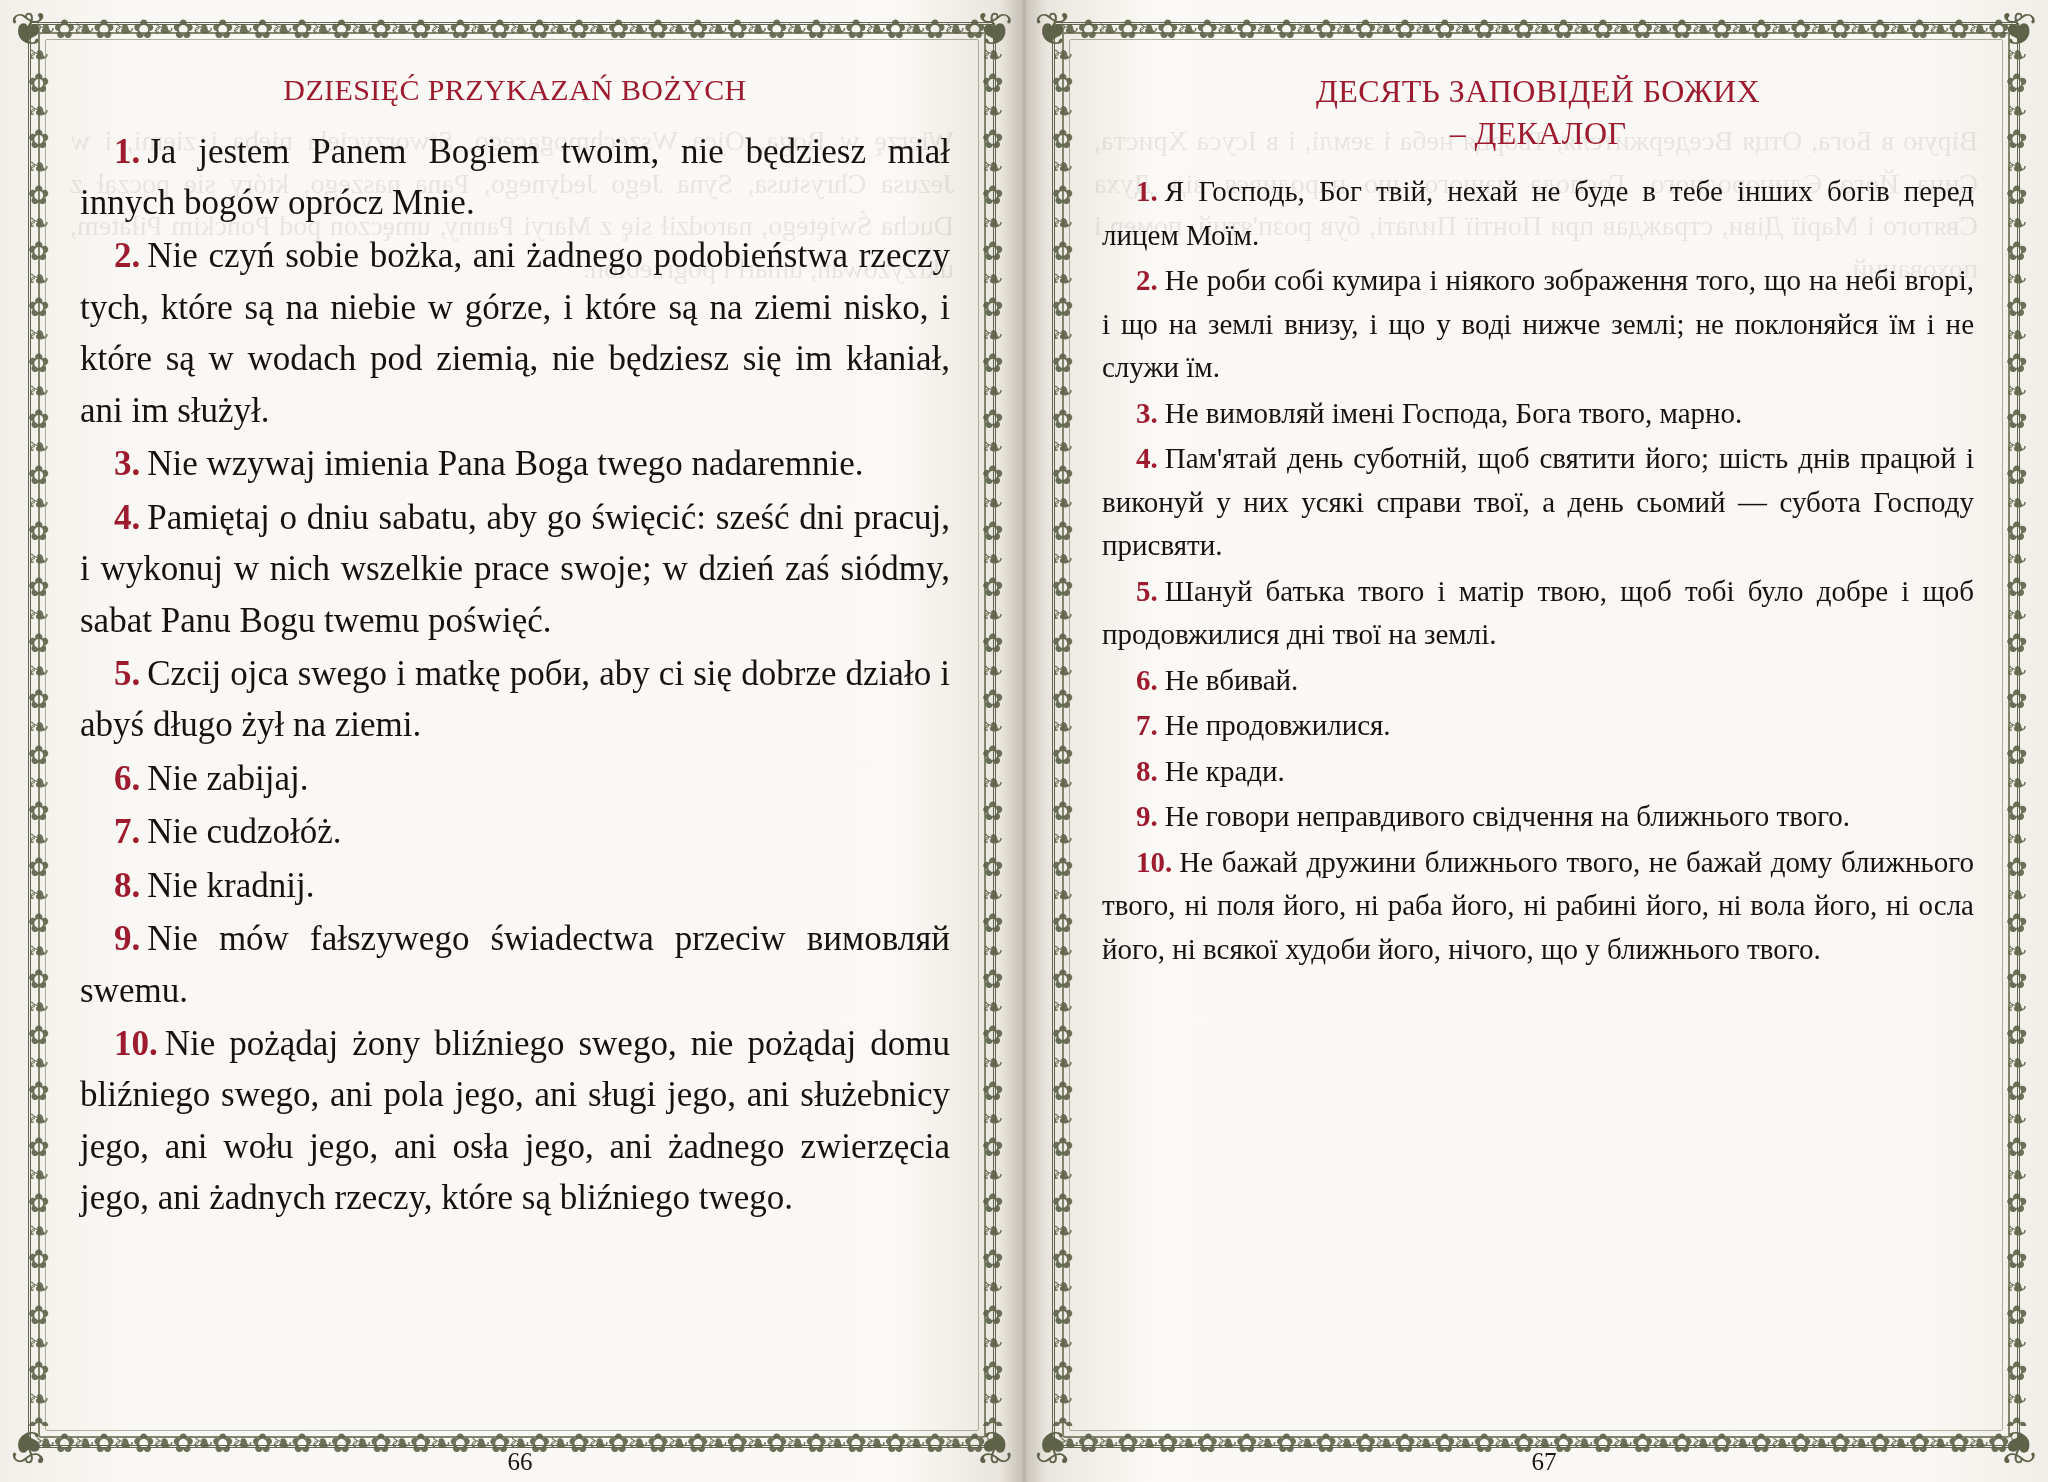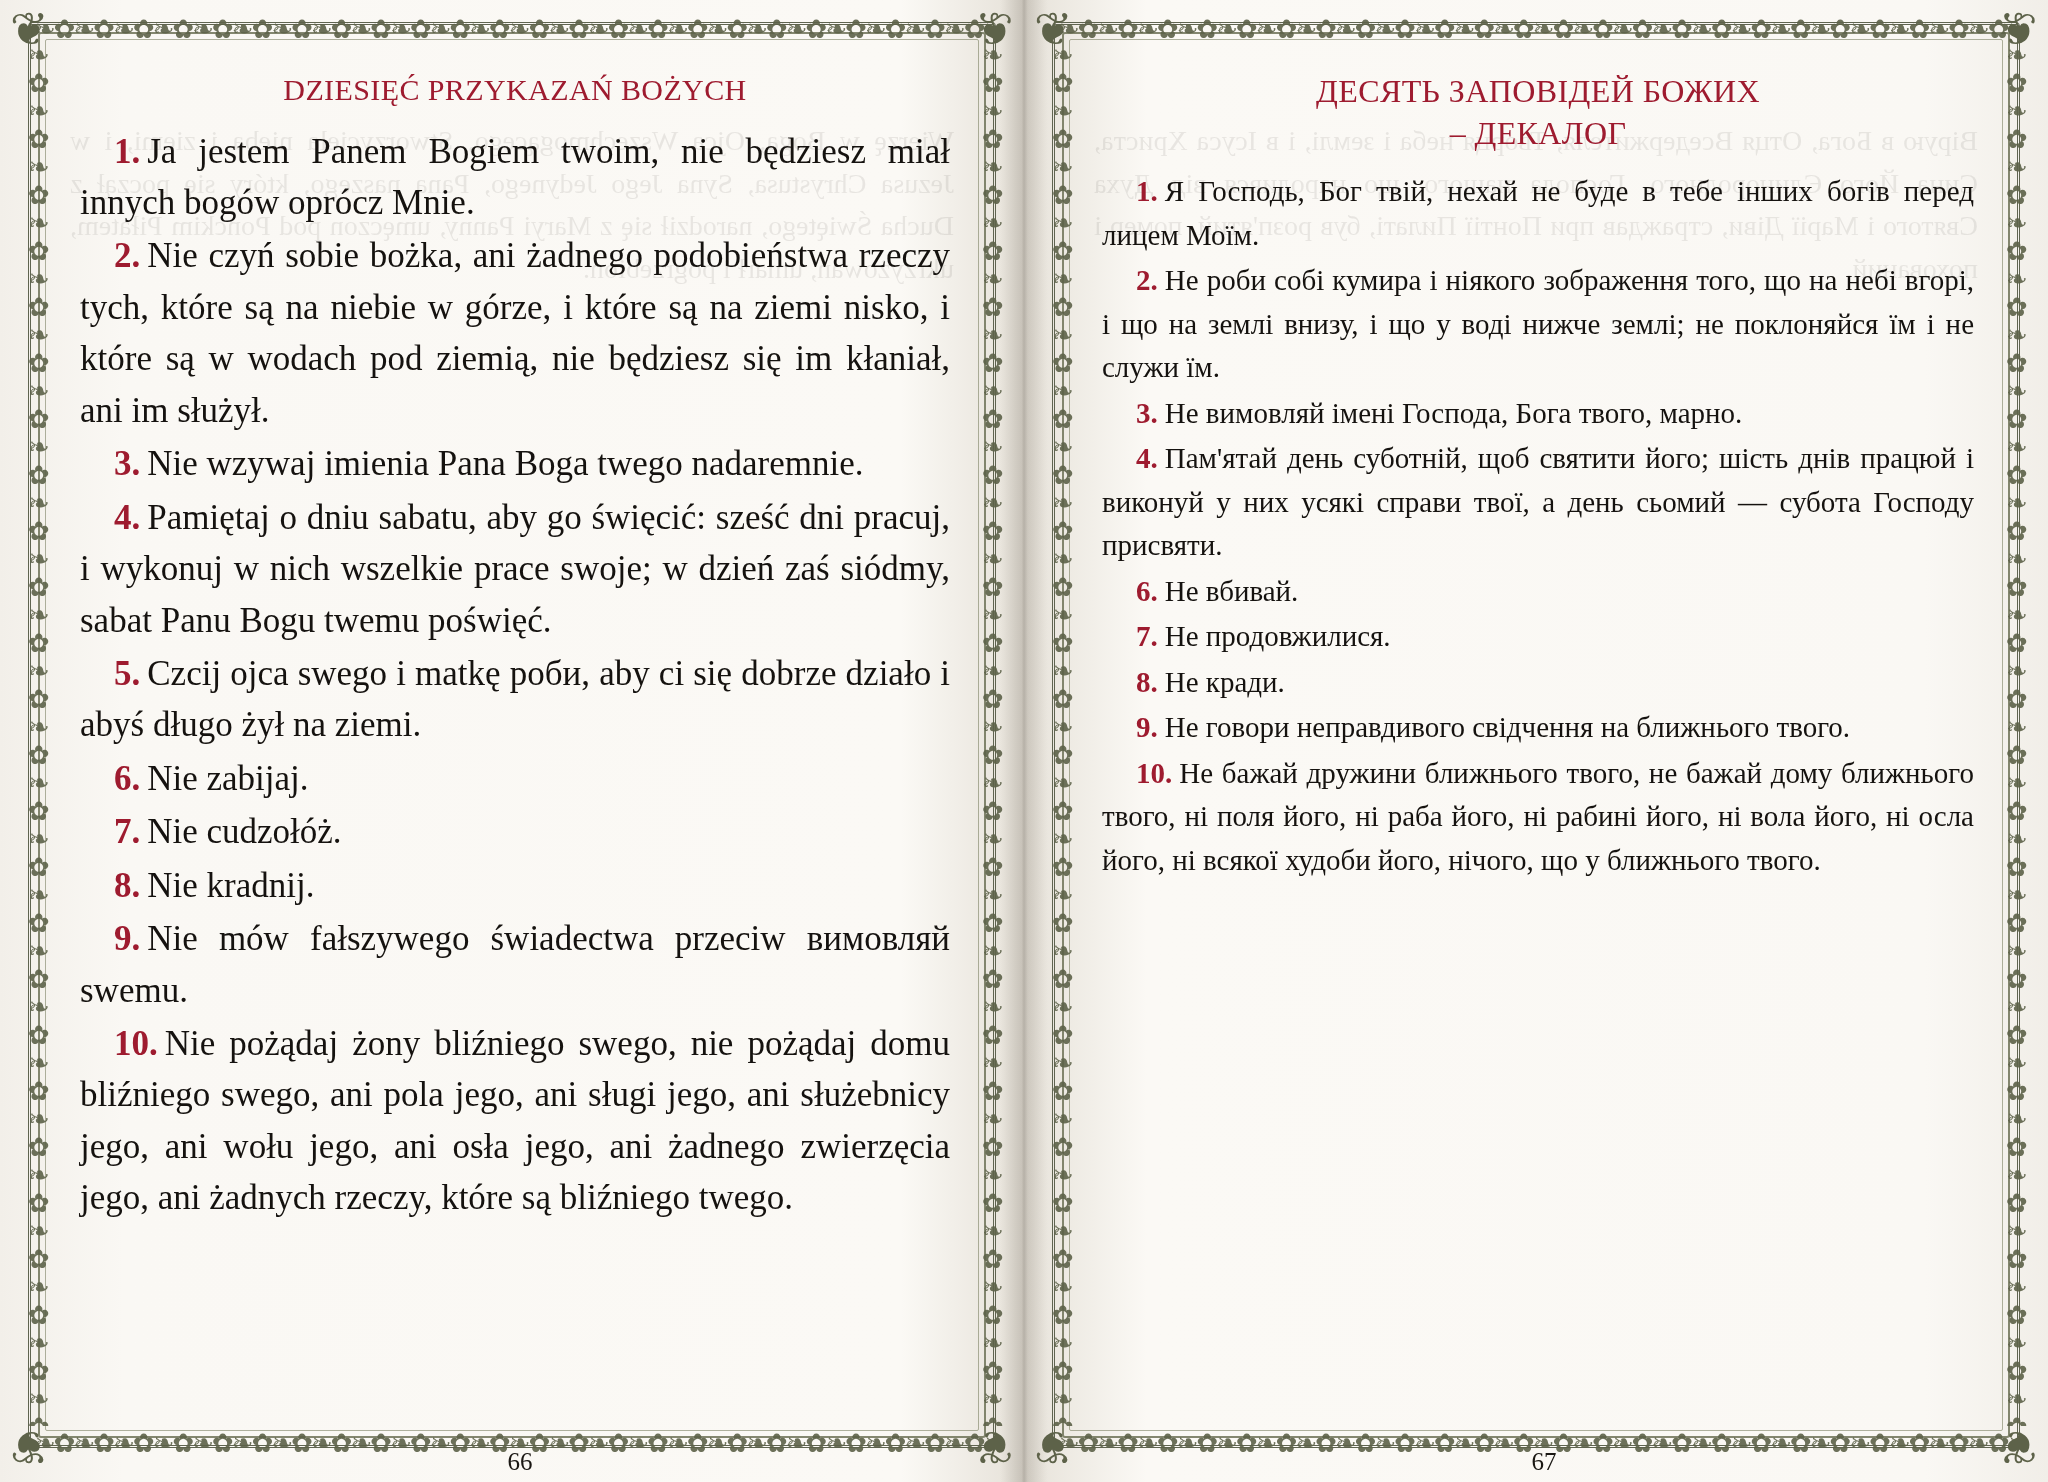--- a/index.html
+++ b/index.html
@@ -209,20 +209,21 @@
     <div class="content">
       <h1 class="title">
         <span>ДЕСЯТЬ ЗАПОВІДЕЙ БОЖИХ</span>
         <span class="sub">– ДЕКАЛОГ</span>
       </h1>
       <ol class="commandments">
           <li><span class="num">1.</span><span>Я Господь, Бог твій, нехай не буде в тебе інших богів перед лицем Моїм.</span></li>
           <li><span class="num">2.</span><span>Не роби собі кумира і ніякого зображення того, що на небі вгорі, і що на землі внизу, і що у воді нижче землі; не поклоняйся їм і не служи їм.</span></li>
           <li><span class="num">3.</span><span>Не вимовляй імені Господа, Бога твого, марно.</span></li>
           <li><span class="num">4.</span><span>Пам'ятай день суботній, щоб святити його; шість днів працюй і виконуй у них усякі справи твої, а день сьомий — субота Господу присвяти.</span></li>
+          <li><span class="num">5.</span><span>Шануй батька твого і матір твою, щоб тобі було добре і щоб продовжилися дні твої на землі.</span></li>
           <li><span class="num">6.</span><span>Не вбивай.</span></li>
           <li><span class="num">7.</span><span>Не продовжилися.</span></li>
           <li><span class="num">8.</span><span>Не кради.</span></li>
           <li><span class="num">9.</span><span>Не говори неправдивого свідчення на ближнього твого.</span></li>
           <li><span class="num">10.</span><span>Не бажай дружини ближнього твого, не бажай дому ближнього твого, ні поля його, ні раба його, ні рабині його, ні вола його, ні осла його, ні всякої худоби його, нічого, що у ближнього твого.</span></li>
         </ol>
     </div>
     <div class="folio">67</div>
   </div>
 

